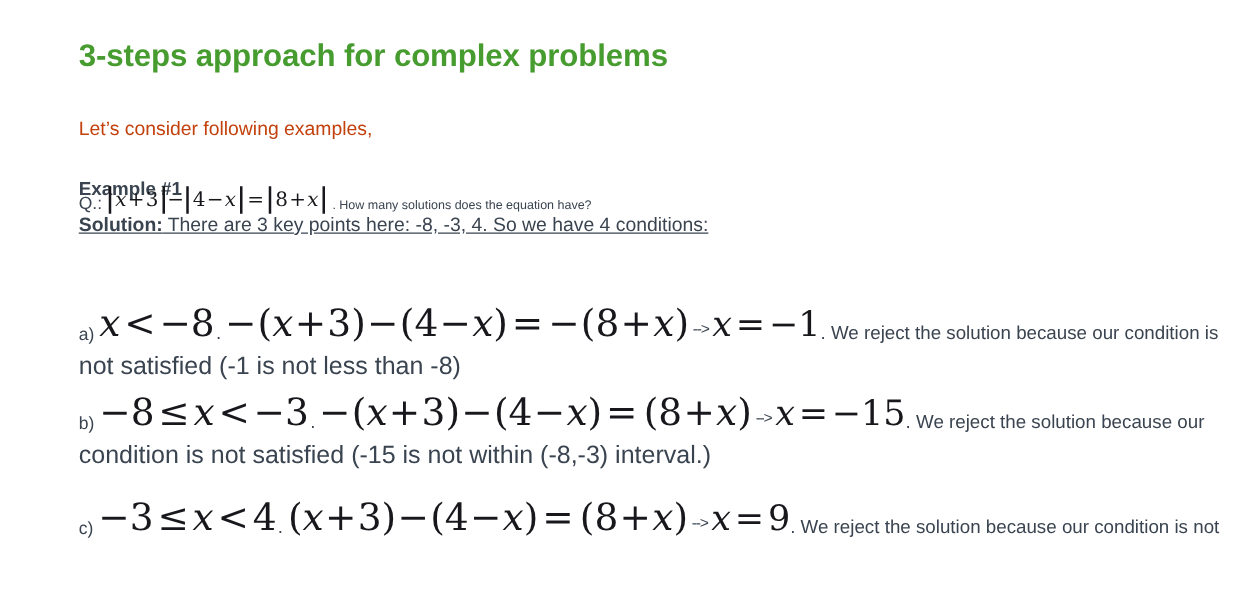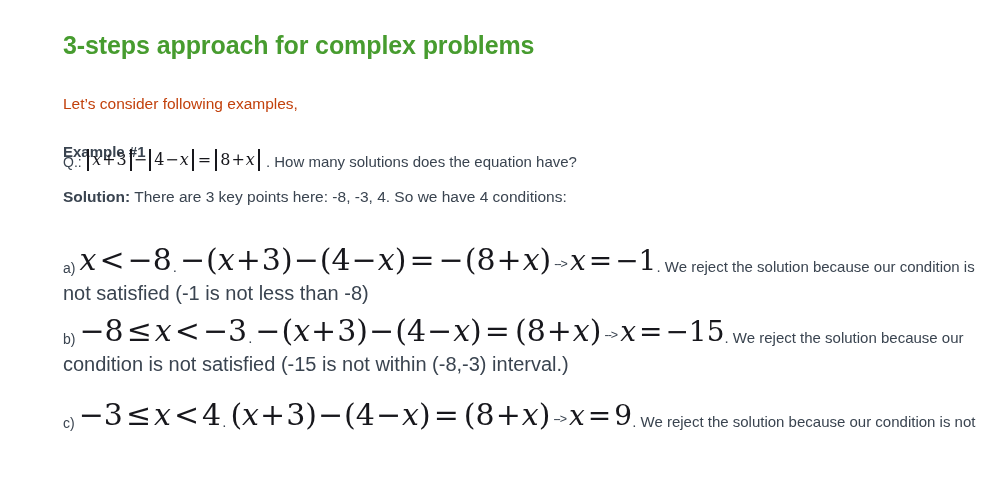--- a/index.html
+++ b/index.html
@@ -119,30 +119,31 @@
     left: 27px;
     top: 152px;
     white-space: nowrap;
     line-height: 1;
   }
   .q-label {
     font-size: 14px;
     vertical-align: -2px;
   }
   .q-tail {
-    font-size: 15px;
+    font-size: 10px;
     vertical-align: -2px;
   }
 
   .solution-line {
     position: absolute;
     left: 27px;
-    top: 188px;
+    top: 172px;
     font-size: 15.5px;
     white-space: nowrap;
+    text-decoration: underline;
   }
 
   
   .cond {
     position: absolute;
     left: 27px;
     width: 960px;
   }
   .cond-main {
     white-space: nowrap;

